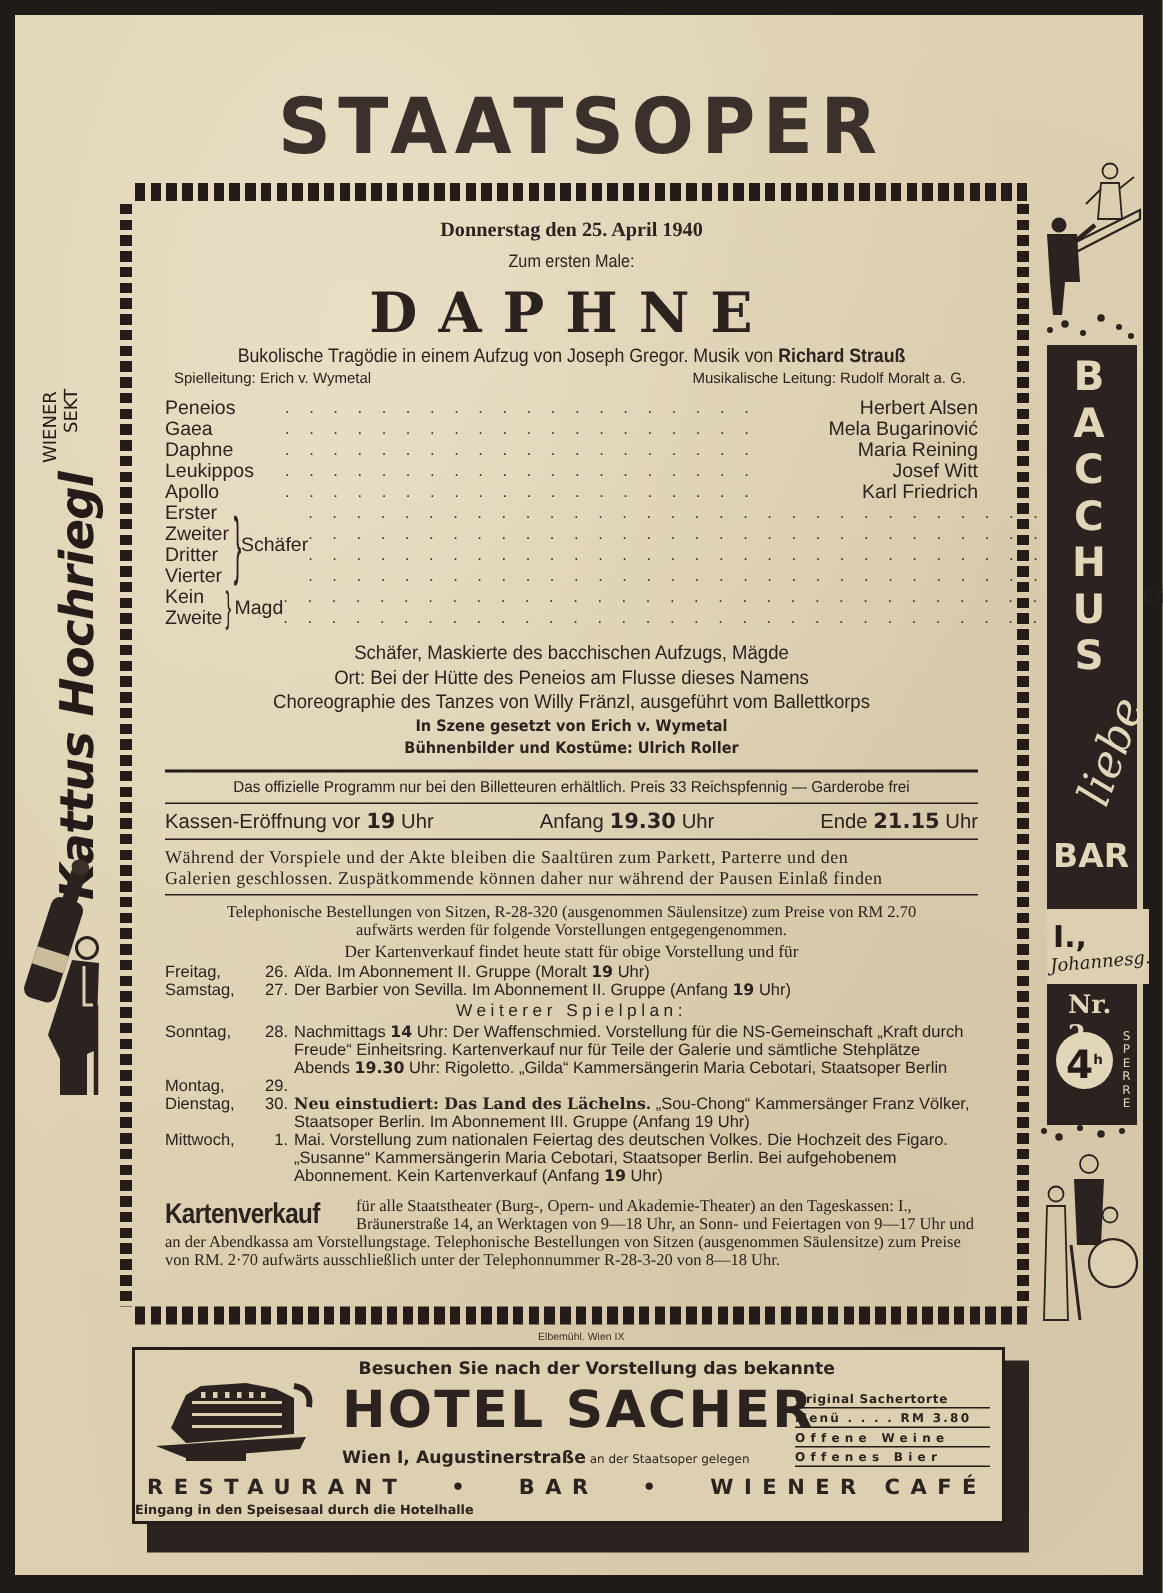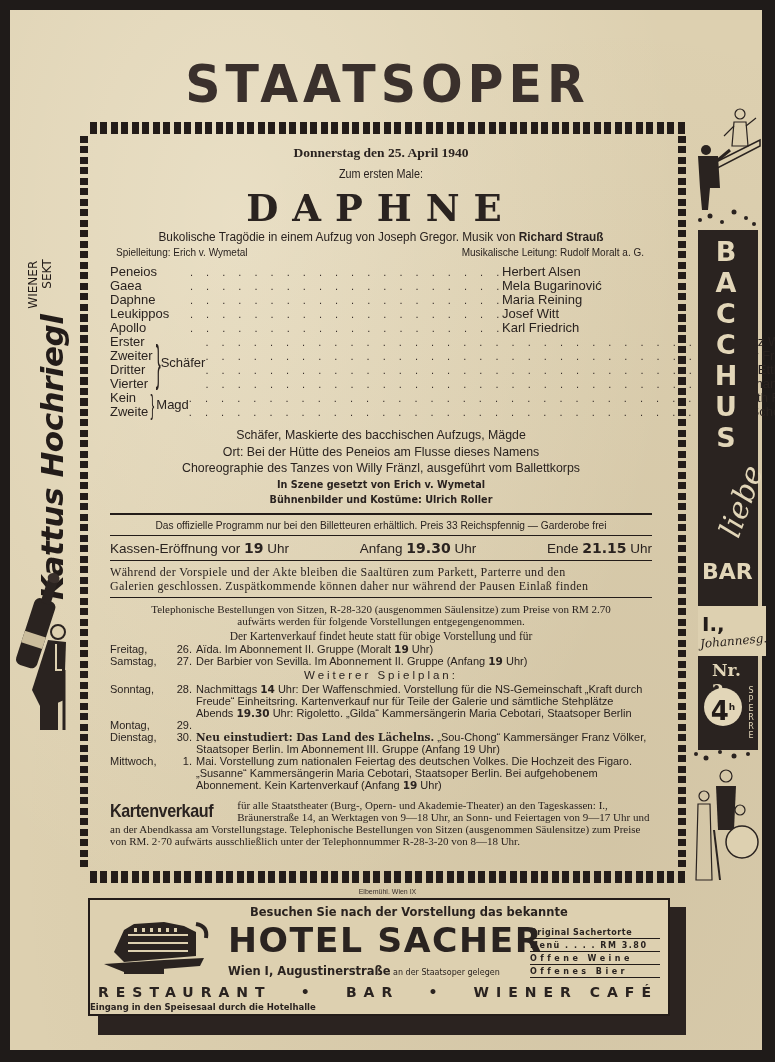--- a/index.html
+++ b/index.html
@@ -43,21 +43,21 @@
     font-family: "DejaVu Serif", serif; font-weight: bold; font-size: 37px;
     letter-spacing: 14px; margin-top: 8px; line-height: 38px; color: #2a2320;
   }
   .subtitle { font-family: "Liberation Sans", sans-serif; font-size: 13px; margin-top: 3px; white-space: nowrap; transform: scaleX(0.91); transform-origin: center; }
   .subtitle b { font-weight: bold; }
   .credits-row { display: flex; justify-content: space-between; font-family: "Liberation Sans", sans-serif; font-size: 10px; margin: 2px 8px 0 6px; }
   .cast { font-family: "Liberation Sans", sans-serif; font-size: 13px; margin-top: 5px; }
   .cast-row { display: flex; height: 14px; line-height: 14px; align-items: center; }
   .cast-role { width: 80px; white-space: nowrap; }
   .cast-dots { flex: 1; overflow: hidden; white-space: nowrap; letter-spacing: 5px; color: #3a302c; font-size: 11px; }
-  .cast-singer { width: 150px; white-space: nowrap; padding-left: 2px; }
+  .cast-singer { width: 150px; white-space: nowrap; padding-left: 2px; text-align: right; }
   .group { display: flex; }
   .group-roles { width: 50px; }
   .group-brace { width: 8px; font-size: 12px; display: flex; align-items: center; }
   .group-label { width: 48px; display: flex; align-items: center; }
   .group-lines { flex: 1; }
   .group-lines .cast-row { }
   .desc { font-family: "Liberation Sans", sans-serif; font-size: 13px; line-height: 16.5px; margin-top: 8px; transform: scaleX(0.95); }
   .prod { font-family: "DejaVu Sans", sans-serif; font-weight: bold; font-size: 10.5px; line-height: 15px; transform: scaleX(0.92); }
   .rule { border-top: 2px solid #231c19; margin-top: 6px; }
   .rule.thin { border-top-width: 1.5px; }
@@ -79,21 +79,21 @@
   .karten { margin-top: 8px; font-size: 11px; line-height: 12px; }
   .karten .big { font-family: "Liberation Sans", sans-serif; font-weight: bold; font-size: 19px; float: left; line-height: 24px; margin-right: 6px; transform: scaleX(0.85); transform-origin: left; letter-spacing: -0.5px; }
   .printer { position: absolute; left: 0; right: 0; top: 888px; text-align: center; font-size: 7px; font-family: "Liberation Sans", sans-serif; color: #3a302c; }
   
   .ad-shadow { position: absolute; left: 98px; top: 907px; width: 588px; height: 128px; background: #2b2320; }
   .ad {
     position: absolute; left: 88px; top: 898px; width: 582px; height: 118px;
     background: #ddd0b0; border: 2px solid #231c19; box-sizing: border-box;
     font-family: "DejaVu Sans", sans-serif; color: #2a2320;
   }
-  .ad-visit { position: absolute; left: 160px; top: 5px; font-weight: bold; font-size: 11.5px; }
+  .ad-visit { position: absolute; left: 149px; top: 5px; font-weight: bold; font-size: 11.5px; }
   .ad-name { position: absolute; left: 138px; top: 20px; font-weight: bold; font-size: 34px; letter-spacing: 1.5px; line-height: 40px; transform: scaleX(1.02); transform-origin: left; }
   .ad-address { position: absolute; left: 138px; top: 64px; font-size: 11.5px; font-weight: bold; white-space: nowrap; }
   .ad-address small { font-size: 8px; font-weight: normal; }
   .ad-side { position: absolute; left: 440px; top: 26px; width: 130px; font-size: 8px; font-weight: bold; }
   .ad-side div { border-bottom: 1px solid #231c19; padding: 2px 0 1px; letter-spacing: 0.5px; white-space: nowrap; }
   .ad-side .sp { letter-spacing: 3.5px; }
   .ad-services { position: absolute; left: 8px; right: 10px; top: 84px; font-size: 14px; font-weight: bold; letter-spacing: 7px; white-space: nowrap; display: flex; justify-content: space-between; }
   .ad-entrance { position: absolute; left: 0; right: 40px; top: 102px; font-size: 8.5px; font-weight: bold; }
   .ad-building { position: absolute; left: 14px; top: 12px; width: 110px; height: 64px; }
   

